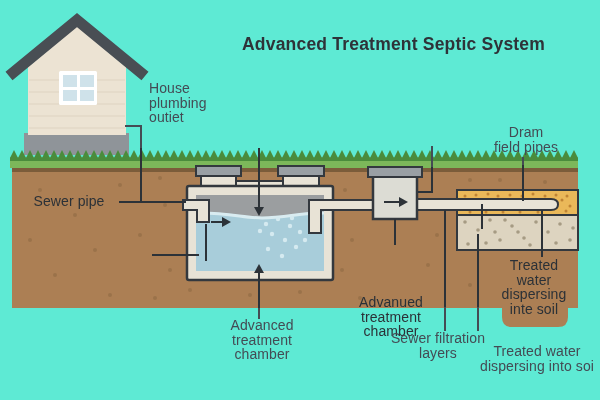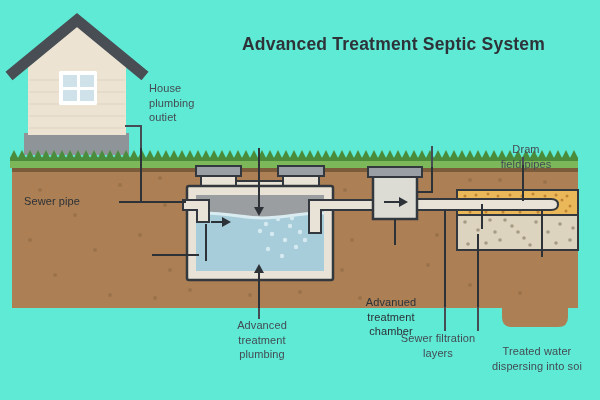--- a/index.html
+++ b/index.html
@@ -2,31 +2,31 @@
 <html><head>
 <meta charset="utf-8">
 <style>
   html,body{margin:0;padding:0;background:#000;}
   .stage{
     position:relative;width:600px;height:400px;background:#5eead4;
     font-family:"Liberation Sans","DejaVu Sans",sans-serif;overflow:hidden;
   }
   .stage svg{position:absolute;left:0;top:0;}
   .lbl{
-    position:absolute;white-space:pre-line;font-size:11px;line-height:14.5px;
+    position:absolute;white-space:pre-line;font-size:14px;line-height:14.5px;
     letter-spacing:.1px;
   }
   .on-dark{color:#444b54;}
   .on-soil{color:#2b3137;}
   .title{
     position:absolute;font-size:17.5px;font-weight:700;color:#2e3339;
     letter-spacing:.2px;white-space:nowrap;
   }
   .ta-c{text-align:center;}
-  .ta-r{text-align:left;}
+  .ta-r{text-align:center;}
 </style>
 </head>
 <body>
 
 <div class="stage">
 
   <svg width="600" height="400" viewBox="0 0 600 400">
     <defs>
       <pattern id="grassTile" x="10" y="150" width="8" height="18" patternUnits="userSpaceOnUse">
         <path d="M0,8 L4,0 L8,8 Z" fill="#4a8c3c"></path>
@@ -216,31 +216,35 @@
 
   <div class="lbl on-dark" style="left:149px;top:81px;width:90px;">House
 plumbing
 outiet</div>
 
 
   <div class="lbl on-soil ta-r" style="left:24px;top:194px;width:90px;">Sewer pipe</div>
 
 
 
-  <div class="lbl on-dark ta-c" style="left:476px;top:142px;width:100px;">Dram
+  <div class="lbl on-dark ta-c" style="left:476px;top:125px;width:100px;">Dram
 field pipes</div>
 
   <div class="lbl on-soil ta-c" style="left:341px;top:259px;width:100px;margin-top:36px;">Advanued
 treatment
 chamber</div>
 
   <div class="lbl on-dark ta-c" style="left:212px;top:318px;width:100px;">Advanced
 treatment
-plumbing</div>
+chamber</div>
 
   <div class="lbl on-dark ta-c" style="left:388px;top:331px;width:100px;">Sewer filtration
 layers</div>
 
+  <div class="lbl on-soil ta-c" style="left:489px;top:258px;width:90px;">Treated
+water
+dispersing
+inte soil</div>
 
   <div class="lbl on-dark ta-c" style="left:472px;top:344px;width:130px;">Treated water
 dispersing into soi</div>
 
 </div>
 
 </body></html>

